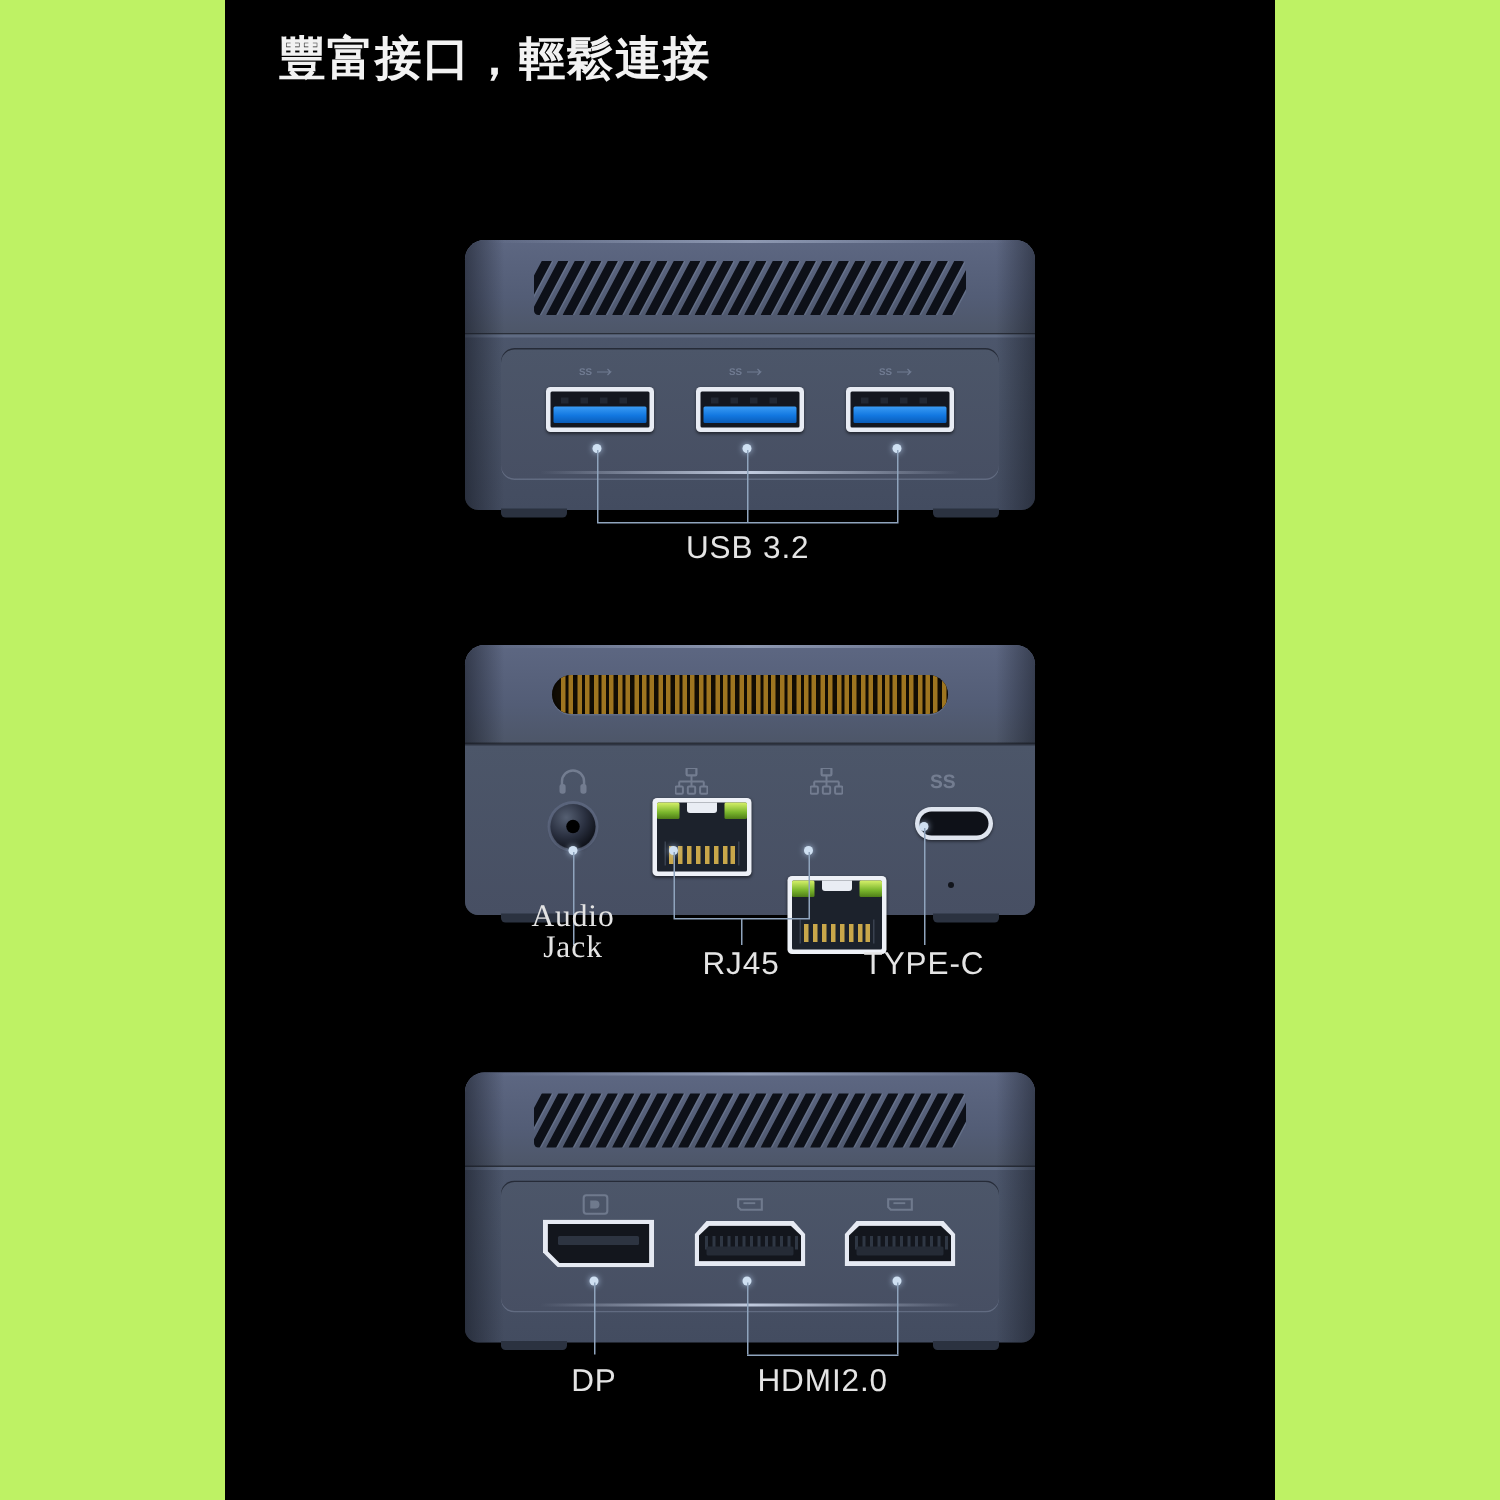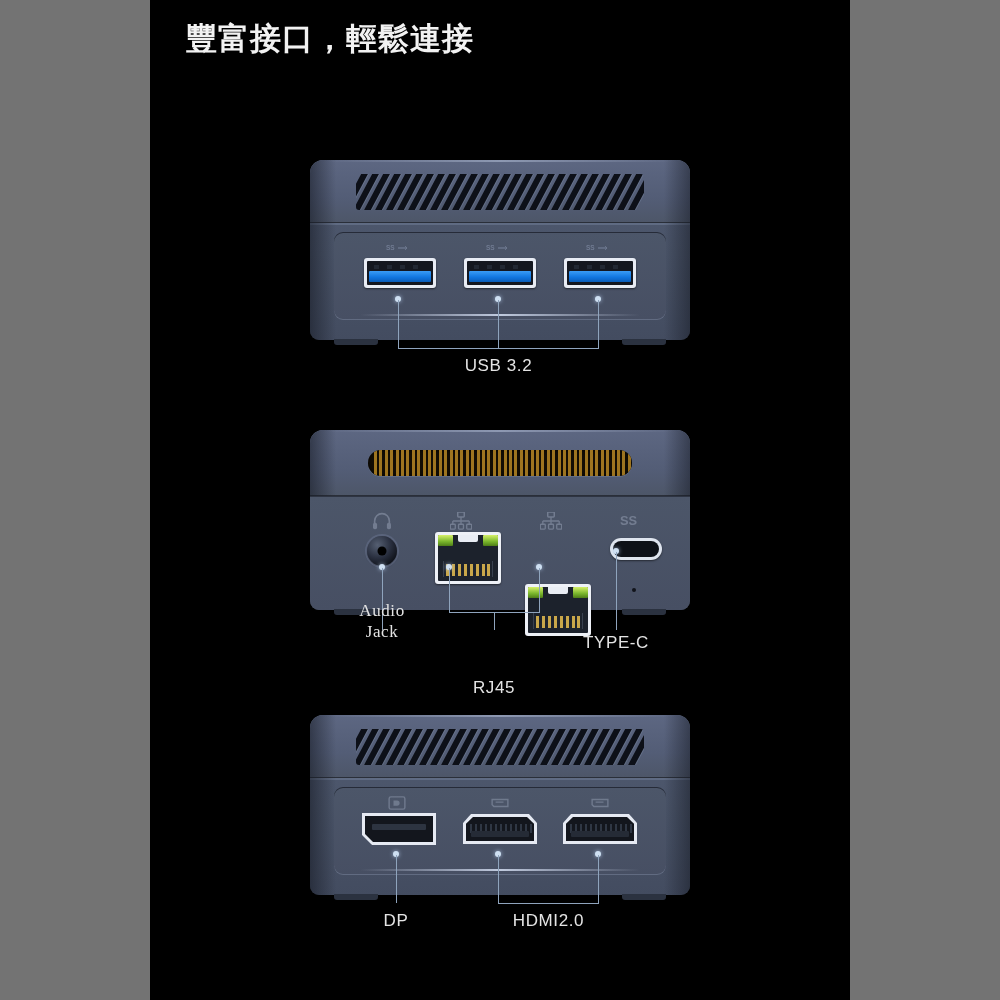--- a/index.html
+++ b/index.html
@@ -1,18 +1,18 @@
 <!DOCTYPE html>
 <html><head>
 <meta charset="utf-8">
 <style>
   html,body{margin:0;padding:0;background:#ffffff;}
   body{width:1000px;height:1000px;overflow:hidden;font-family:"Liberation Sans","DejaVu Sans",sans-serif;}
 
-  #stage{position:relative;width:1000px;height:1000px;background:#737373;}
+  #stage{position:relative;width:1000px;height:1000px;background:#bef264;}
 
   
   #panel{
     position:absolute;left:150px;top:0;width:700px;height:1000px;
     background:#000000;overflow:hidden;
   }
 
   
   .h-title{
     position:absolute;left:36px;top:18px;
@@ -218,21 +218,21 @@
 
   
   .cdot{
     position:absolute;width:6px;height:6px;border-radius:50%;
     background:#cfe0f2;box-shadow:0 0 4px rgba(190,215,245,.8);
   }
   .cline{position:absolute;background:#8fa4bd;}
   .cline.v{width:1px;}
   .cline.h{height:1px;}
   .clabel{
-    position:absolute;color:#e4e4e4;font-size:17px;letter-spacing:.6px;
+    position:absolute;color:#e4e4e4;font-size:21px;letter-spacing:.6px;
     white-space:nowrap;text-align:center;line-height:21px;
   }
 </style>
 </head>
 <body>
 
 <div id="stage">
   <div id="panel">
 
     <div class="h-title">豐富接口，輕鬆連接</div>
@@ -477,21 +477,21 @@
     <div class="cline v" style="left:299px;top:568px;height:44px;"></div>
     <div class="cline v" style="left:389px;top:568px;height:44px;"></div>
     <div class="cline h" style="left:299px;top:612px;width:91px;"></div>
     <div class="cline v" style="left:344px;top:612px;height:18px;"></div>
     <div class="cline v" style="left:466px;top:552px;height:78px;"></div>
 
     <div class="clabel" style="left:182px;top:600px;width:100px;font-family:Liberation Serif, serif;">
       <span>Audio</span><br>
       <span>Jack</span>
     </div>
-    <div class="clabel" style="left:294px;top:632px;width:100px;margin-top:45px;">RJ45</div>
+    <div class="clabel" style="left:294px;top:632px;width:100px;">RJ45</div>
     <div class="clabel" style="left:416px;top:632px;width:100px;">TYPE-C</div>
 
     <div class="device" style="left:160px;top:715px;width:380px;height:180px;">
       <div class="dev-body"></div>
       <div class="dev-lid"></div>
       <div class="dev-top-hl"></div>
       <div class="vent-diag" id="vent3">
           <div class="vslot" style="left: -4px;"></div>
           <div class="vslot" style="left: 7px;"></div>
           <div class="vslot" style="left: 18px;"></div>

